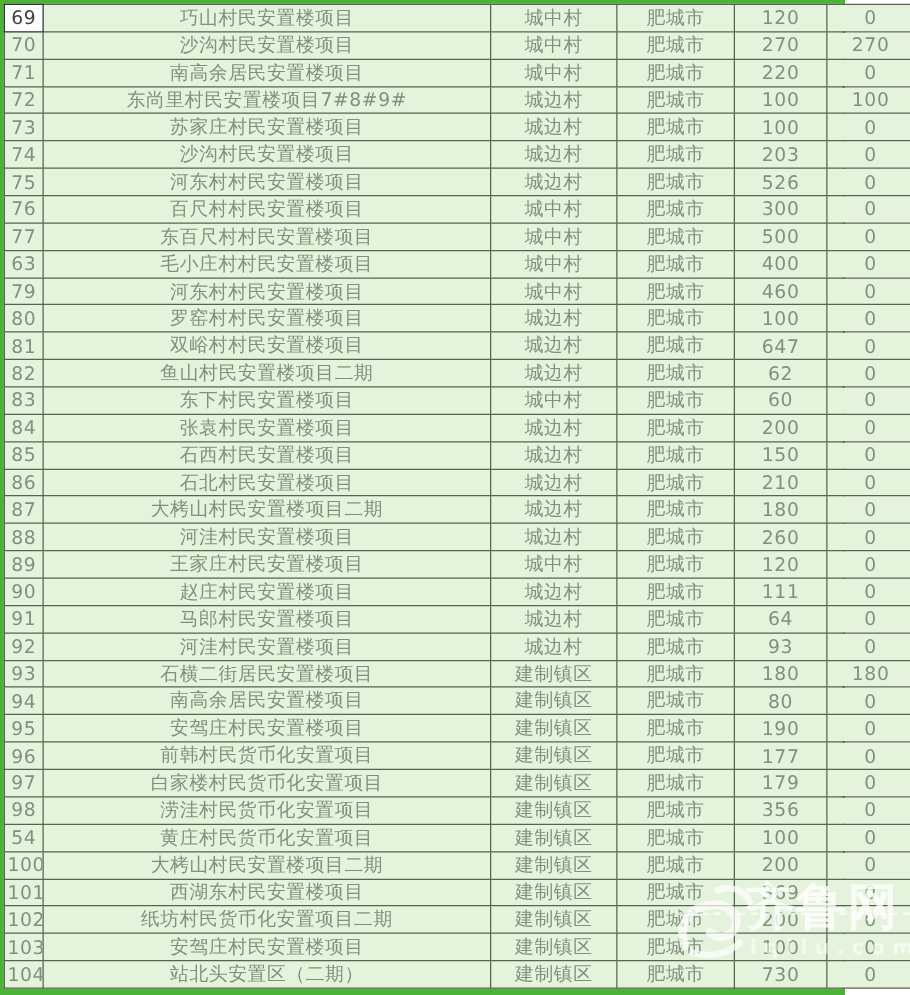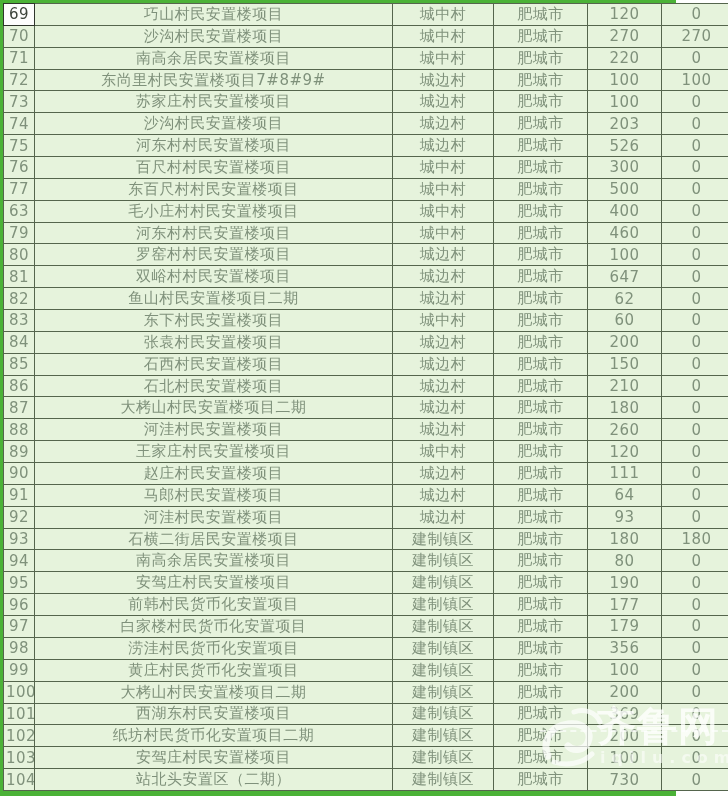--- a/index.html
+++ b/index.html
@@ -347,21 +347,21 @@
         </tr>
         <tr>
           <td>98</td>
           <td>涝洼村民货币化安置项目</td>
           <td>建制镇区</td>
           <td>肥城市</td>
           <td>356</td>
           <td>0</td>
         </tr>
         <tr>
-          <td>99</td>
+          <td>54</td>
           <td>黄庄村民货币化安置项目</td>
           <td>建制镇区</td>
           <td>肥城市</td>
           <td>100</td>
           <td>0</td>
         </tr>
         <tr>
           <td>100</td>
           <td>大栲山村民安置楼项目二期</td>
           <td>建制镇区</td>

